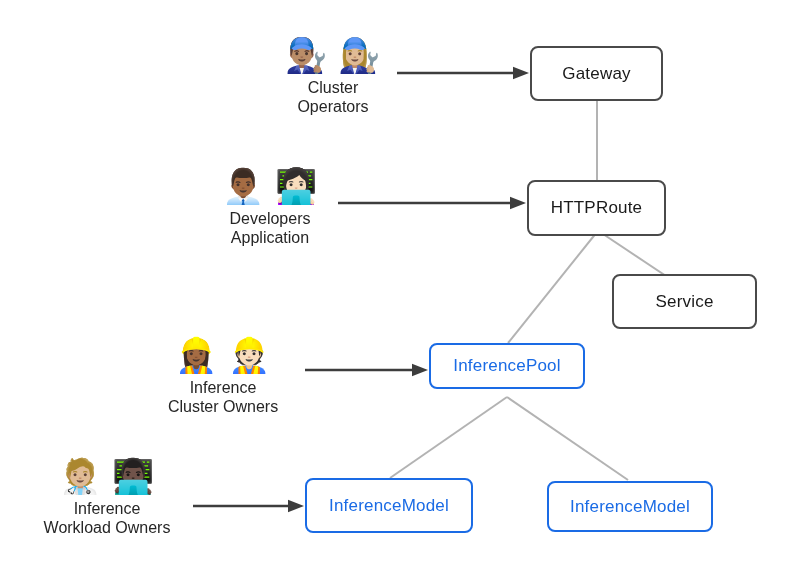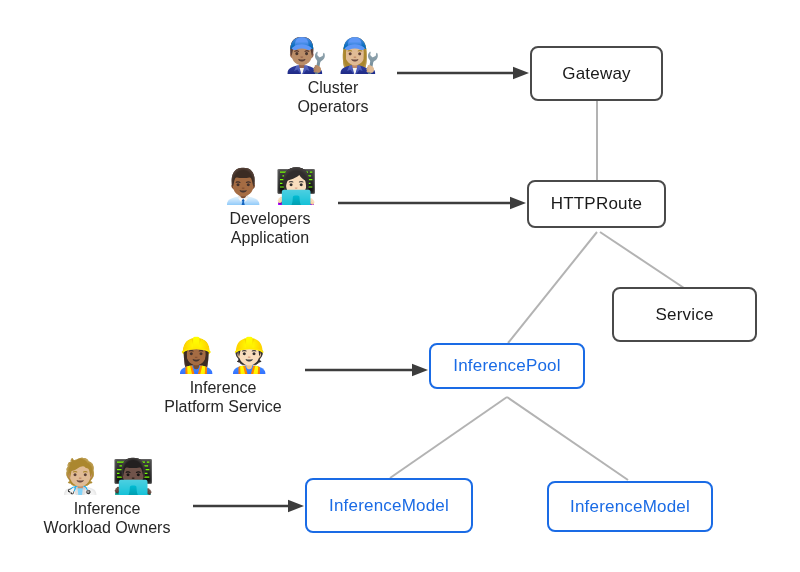--- a/index.html
+++ b/index.html
@@ -64,25 +64,25 @@
     <g>
       <line class="arrow-line" x1="193" y1="506" x2="289" y2="506"></line>
       <polygon class="arrow-head" points="288,499.8 288,512.2 304,506"></polygon>
     </g>
   </svg>
 
   <div class="node core" style="left:530px;top:46px;width:133px;height:55px">
     <span>Gateway</span>
   </div>
 
-  <div class="node core" style="left:527px;top:180px;width:139px;height:48px">
+  <div class="node core" style="left:527px;top:180px;width:139px;height:56px">
     <span>HTTPRoute</span>
   </div>
 
-  <div class="node core" style="left:612px;top:287px;width:145px;height:55px">
+  <div class="node core" style="left:612px;top:274px;width:145px;height:55px">
     <span>Service</span>
   </div>
 
   <div class="node inference" style="left:429px;top:343px;width:156px;height:46px">
     <span>InferencePool</span>
   </div>
 
   <div class="node inference" style="left:305px;top:478px;width:168px;height:55px">
     <span>InferenceModel</span>
   </div>
@@ -104,21 +104,21 @@
     <div class="plabel">
       <div>Developers</div>
       <div>Application</div>
     </div>
   </div>
 
   <div class="persona" style="left:133px;top:333px;width:180px">
     <div class="emoji">👷🏾‍♀️ 👷🏻</div>
     <div class="plabel">
       <div>Inference</div>
-      <div>Platform Service</div>
+      <div>Cluster Owners</div>
     </div>
   </div>
 
   <div class="persona" style="left:17px;top:454px;width:180px">
     <div class="emoji">🧑🏼‍⚕️ 👨🏿‍💻</div>
     <div class="plabel">
       <div>Inference</div>
       <div>Workload Owners</div>
     </div>
   </div>

